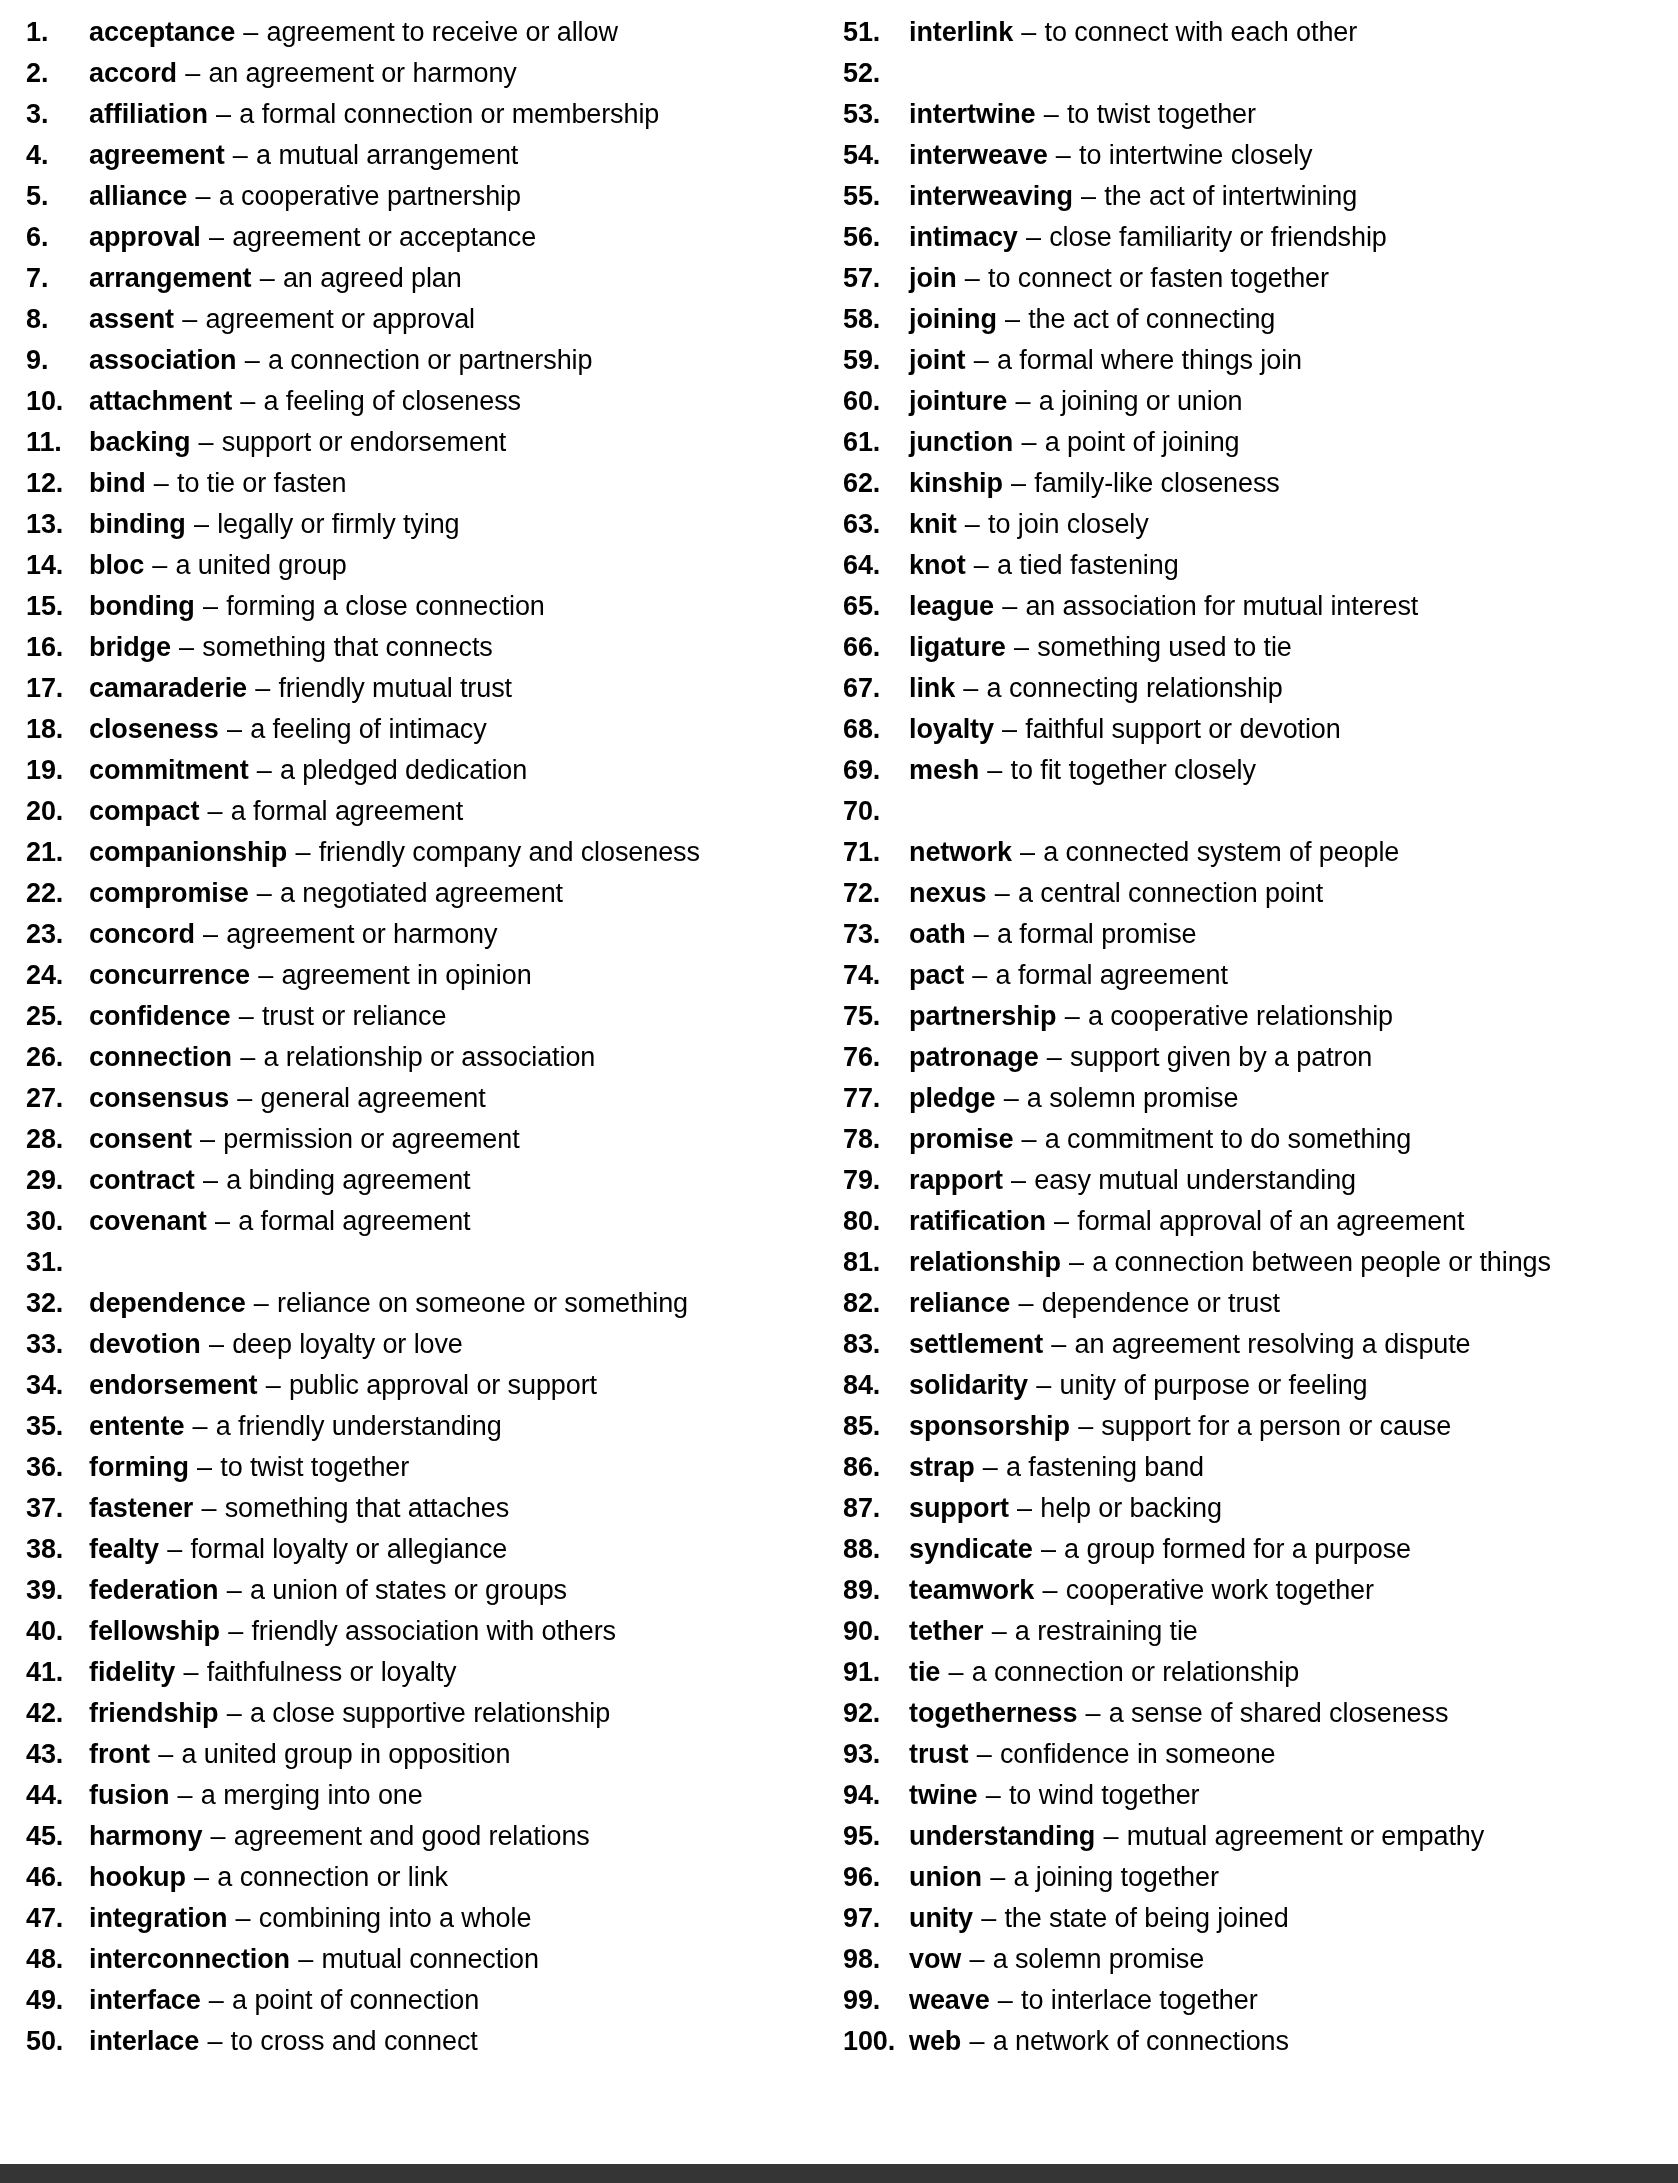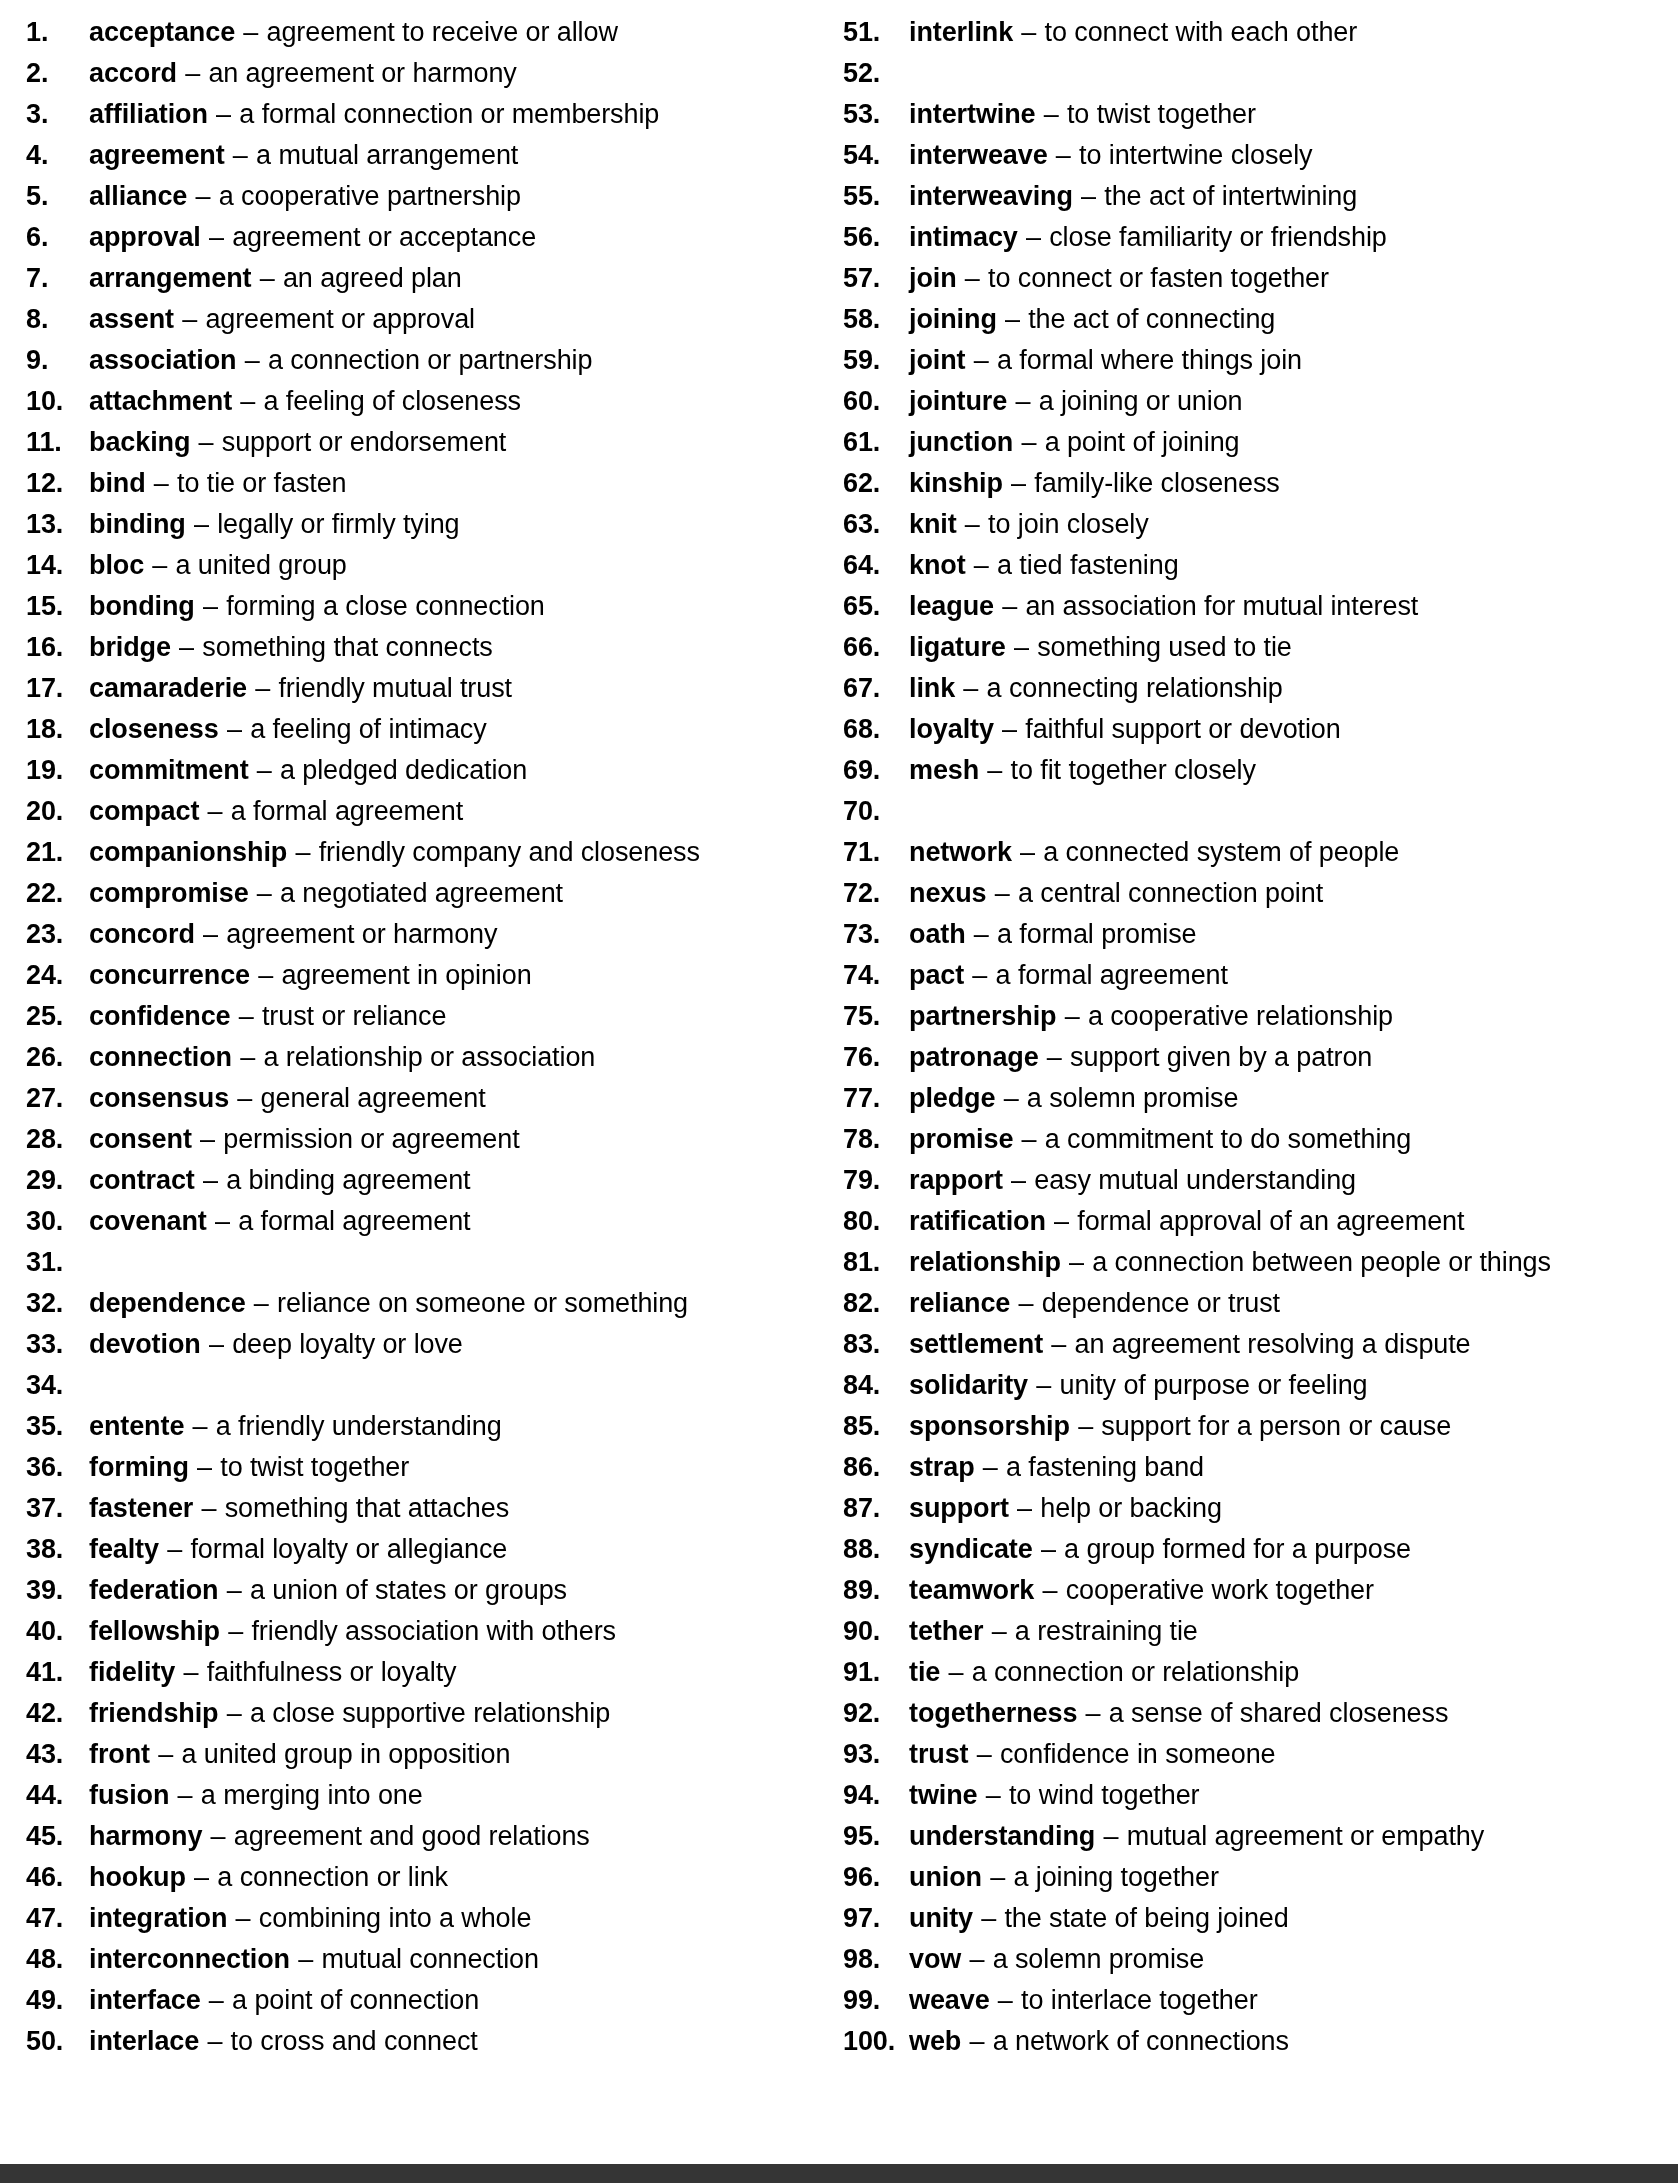--- a/index.html
+++ b/index.html
@@ -240,20 +240,21 @@
         <div class="word-row">
           <span class="num">32.</span>
           <span><span class="term">dependence</span> <span class="dash">–</span> <span class="def">reliance on someone or something</span></span>
         </div>
         <div class="word-row">
           <span class="num">33.</span>
           <span><span class="term">devotion</span> <span class="dash">–</span> <span class="def">deep loyalty or love</span></span>
         </div>
         <div class="word-row">
           <span class="num">34.</span>
+          <span><span class="term">endorsement</span> <span class="dash">–</span> <span class="def">public approval or support</span></span>
         </div>
         <div class="word-row">
           <span class="num">35.</span>
           <span><span class="term">entente</span> <span class="dash">–</span> <span class="def">a friendly understanding</span></span>
         </div>
         <div class="word-row">
           <span class="num">36.</span>
           <span><span class="term">forming</span> <span class="dash">–</span> <span class="def">to twist together</span></span>
         </div>
         <div class="word-row">

